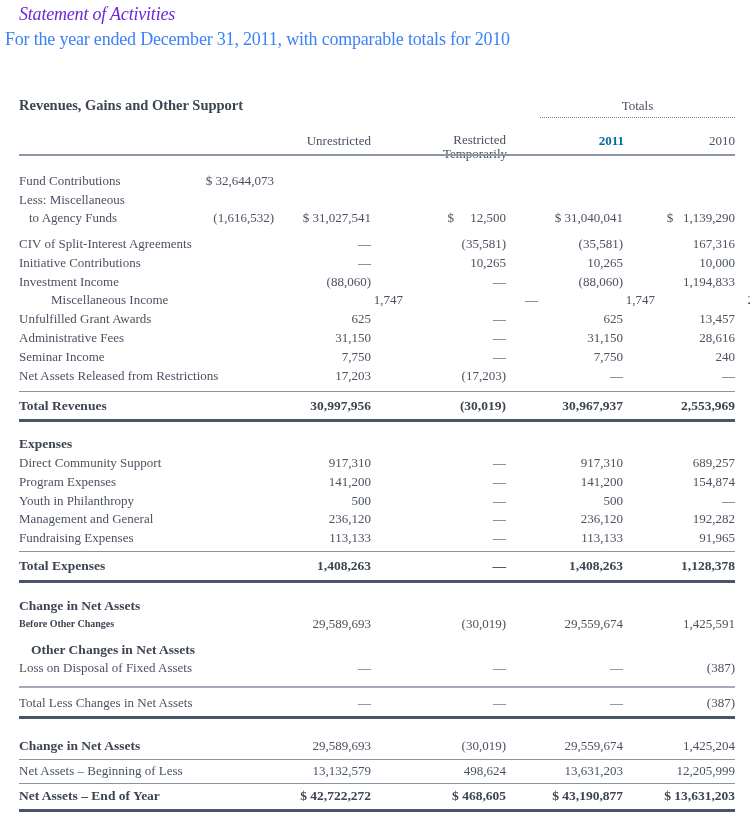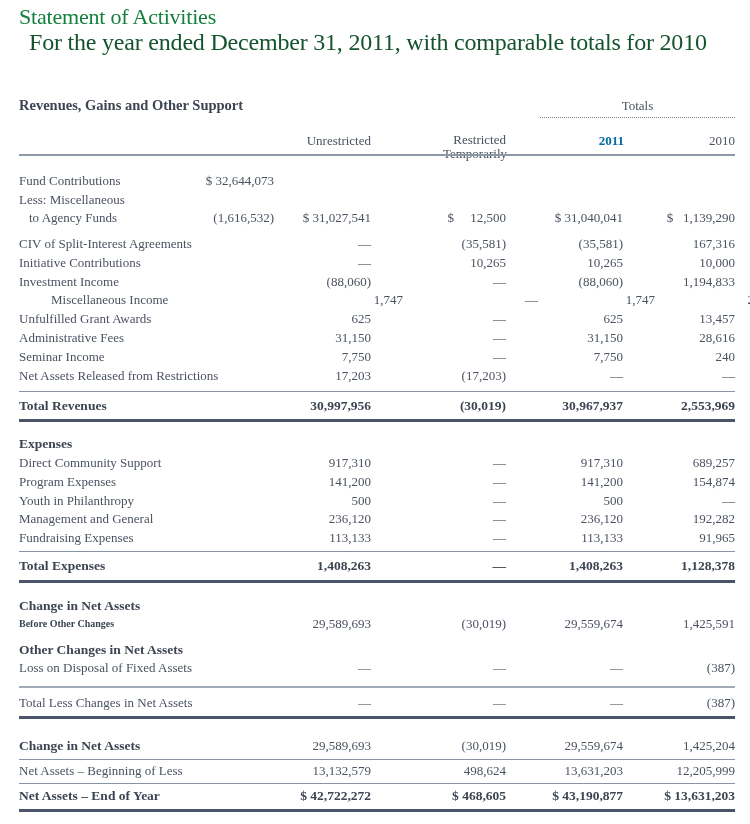--- a/index.html
+++ b/index.html
@@ -1,20 +1,20 @@
 <!DOCTYPE html>
 <html><head>
 <meta charset="utf-8">
 <style>
   html, body { margin: 0; padding: 0; background: #ffffff; }
   body { width: 750px; height: 824px; position: relative; overflow: hidden;
          font-family: "DejaVu Serif", "Liberation Serif", serif; color: #4a5260; }
   .abs { position: absolute; white-space: nowrap; }
-  .title { left: 19px; top: 4px; font-size: 22px; color: #15803d; font-family: "Liberation Serif", serif; letter-spacing: -0.2px; }
-  .subtitle { left: 29px; top: 29px; font-size: 24px; color: #14532d; font-family: "Liberation Serif", serif; letter-spacing: -0.2px; }
+  .title { left: 19px; top: 4px; font-size: 18px; color: #6d28d9; font-family: "Liberation Serif", serif; letter-spacing: -0.2px; font-style: italic; }
+  .subtitle { left: 5px; top: 29px; font-size: 18px; color: #3b82f6; font-family: "Liberation Serif", serif; letter-spacing: -0.2px; }
   .sec-head { left: 19px; font-size: 14.5px; font-weight: bold; color: #3d4552; font-family: "Liberation Serif", serif; }
   .col-head { font-size: 13px; color: #4a5260; font-family: "Liberation Serif", serif; text-align: right; line-height: 13px; }
   .row { position: absolute; left: 19px; width: 716px; height: 19px; font-size: 13px; font-family: "Liberation Serif", serif; line-height: 19px; }
   .row .lbl { position: absolute; left: 0; top: 0; white-space: nowrap; }
   .row .c { position: absolute; top: 0; text-align: right; white-space: nowrap; }
   .row.bold { font-weight: bold; color: #3d4552; font-size: 13.5px; }
   .c1 { right: 364px; width: 100px; }  
   .c2 { right: 229px; width: 100px; }  
   .c3 { right: 112px; width: 110px; }  
   .c4 { right: 0px; width: 110px; }    
@@ -179,21 +179,21 @@
   <span class="lbl">Change in Net Assets</span>
 </div>
 <div class="row" style="top:614px;">
   <span class="lbl" style="font-weight:bold; color:#3d4552; font-size:10px;">Before Other Changes</span>
   <span class="c c1">29,589,693</span>
   <span class="c c2">(30,019)</span>
   <span class="c c3">29,559,674</span>
   <span class="c c4">1,425,591</span>
 </div>
 
-<div class="row bold" style="top:640px;">
+<div class="row bold" style="top:640px;margin-left:12px;">
   <span class="lbl">Other Changes in Net Assets</span>
 </div>
 <div class="row" style="top:658px;">
   <span class="lbl">Loss on Disposal of Fixed Assets</span>
   <span class="c c1 dash">—</span>
   <span class="c c2 dash">—</span>
   <span class="c c3 dash">—</span>
   <span class="c c4">(387)</span>
 </div>
 <div class="rule-thin" style="top:686px; height:2px; background:#a3abb8;"></div>

